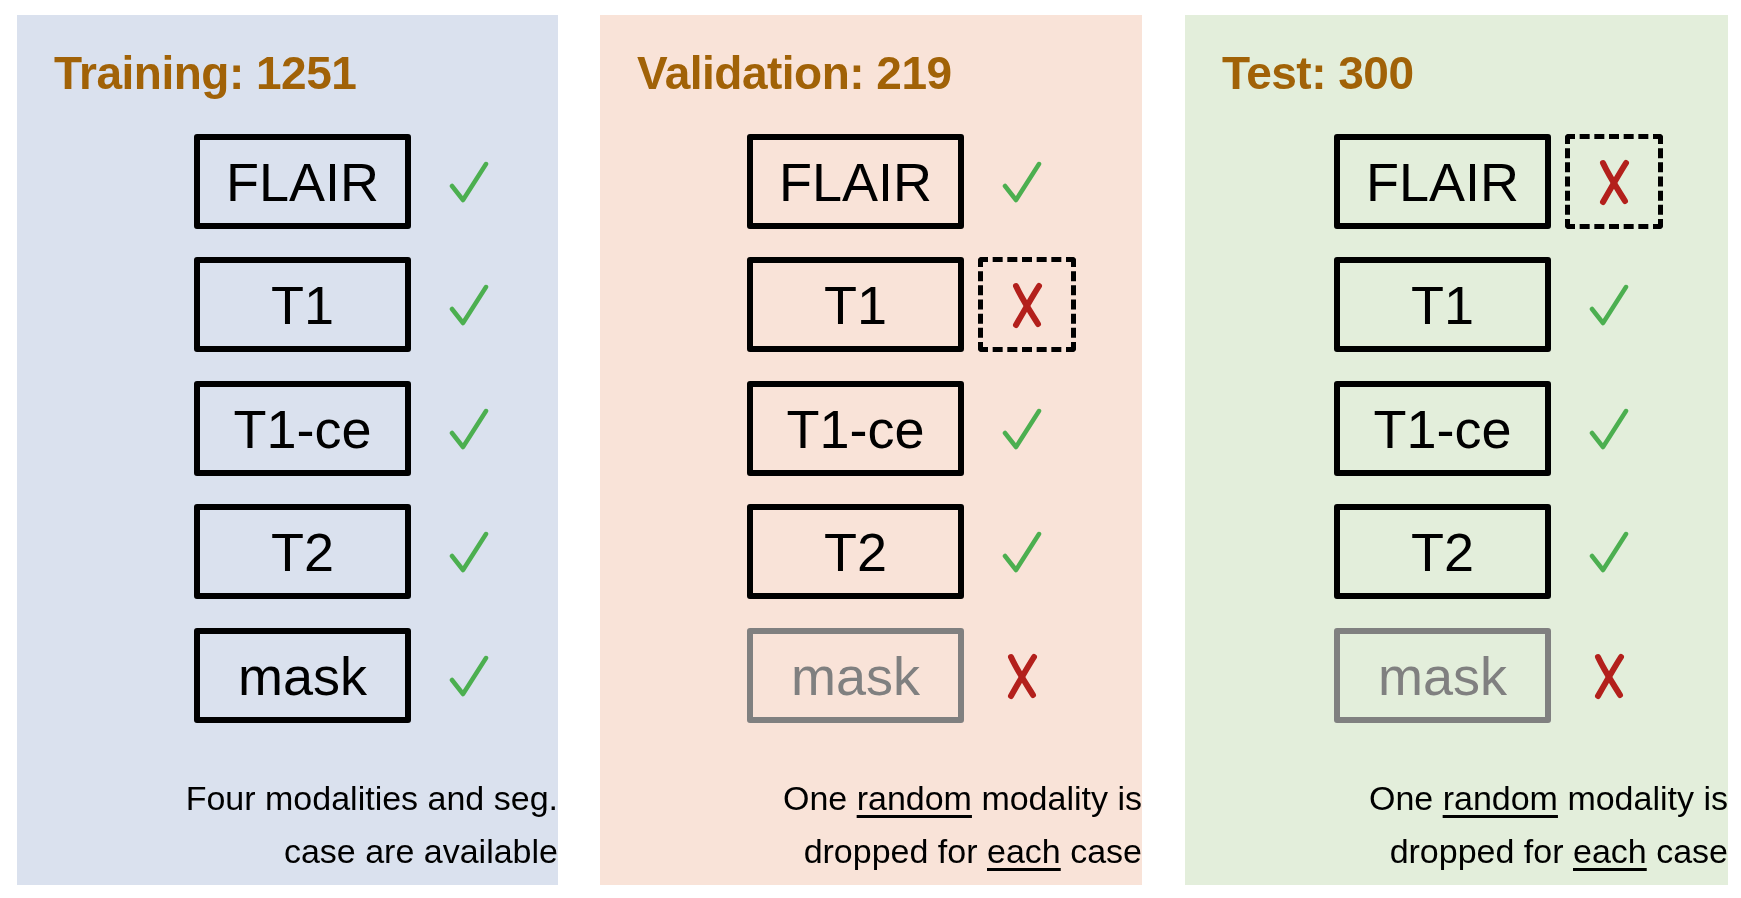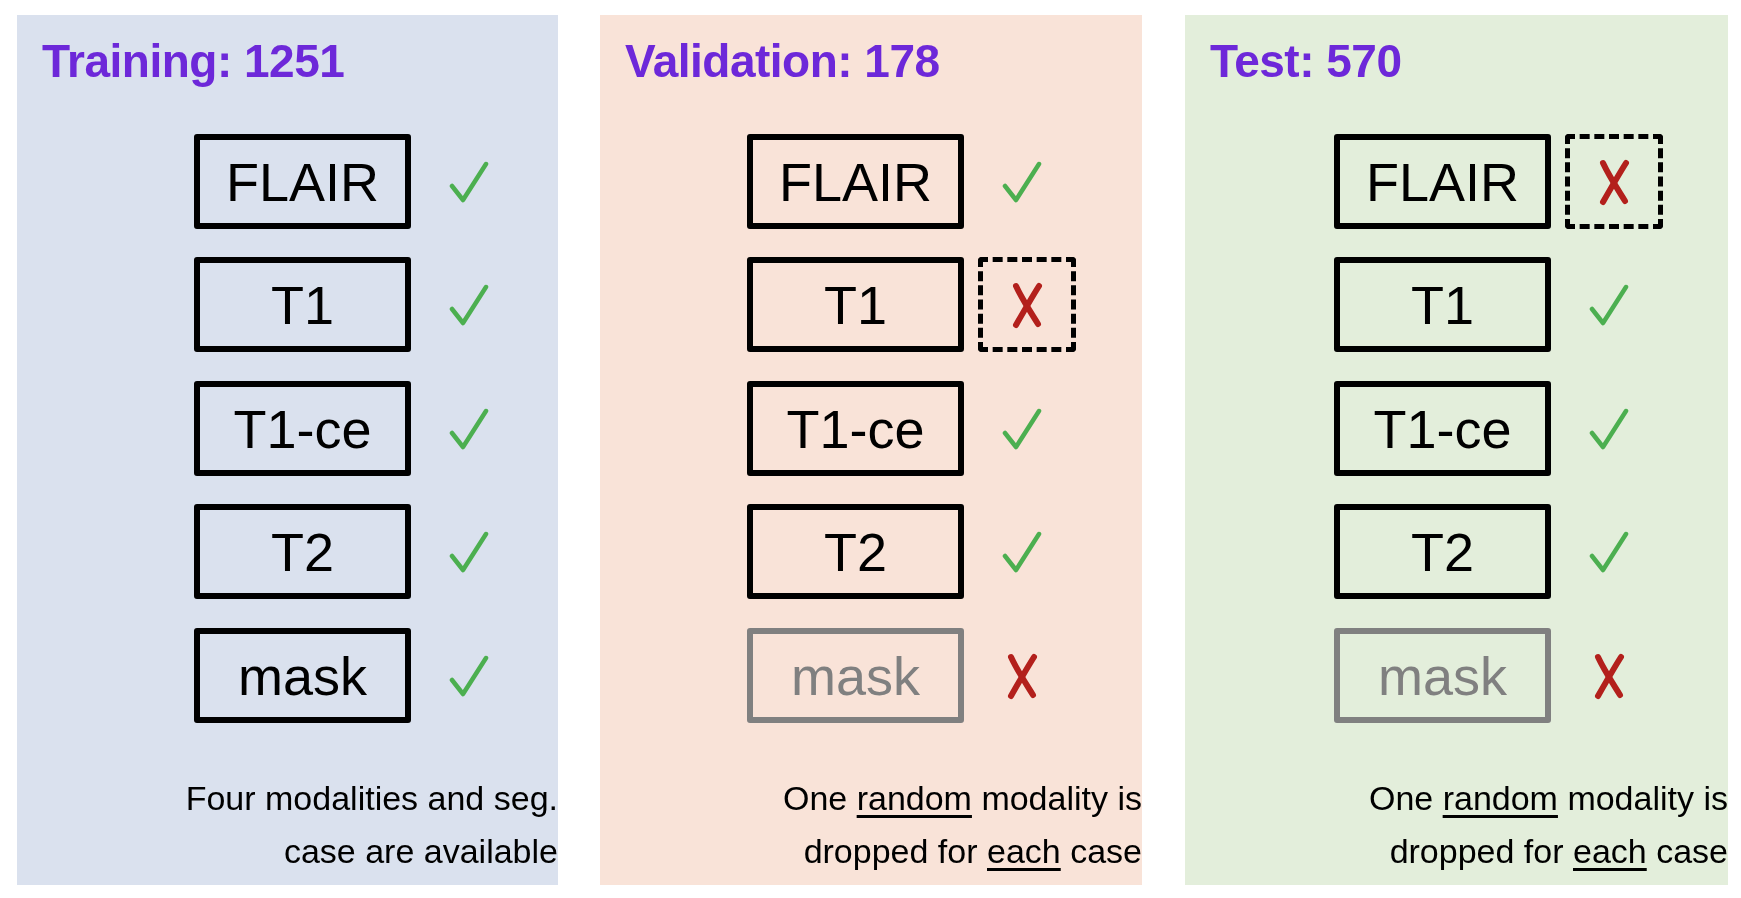--- a/index.html
+++ b/index.html
@@ -1,20 +1,20 @@
 <!DOCTYPE html>
 <html><head>
 <meta charset="utf-8">
 <style>
   html, body { margin: 0; padding: 0; background: #ffffff; }
   body { width: 1741px; height: 898px; position: relative; overflow: hidden;
          font-family: "Liberation Sans", sans-serif; }
   .panel { position: absolute; top: 15px; height: 870px; }
-  .panel-title { position: absolute; left: 25px; top: 18px; margin: 0;
-                 font-weight: bold; font-size: 46px; line-height: 56px; color: #6d28d9;
+  .panel-title { position: absolute; left: 25px; top: 18px; margin: 12px;
+                 font-weight: bold; font-size: 46px; line-height: 56px; color: #a16207;
                  letter-spacing: -0.5px; white-space: nowrap; }
   .row { position: absolute; height: 70px; }
   .mod-box { position: absolute; left: 0; top: 0; width: 217px; height: 95px; box-sizing: border-box;
              border: 6px solid #000; border-radius: 3px;
              display: flex; align-items: center; justify-content: center;
              font-size: 54px; color: #000; }
   .mod-box.unavailable { border-color: #808080; color: #808080; }
   .indicator { position: absolute; left: 231px; top: 0; width: 98px; height: 95px;
                box-sizing: border-box; display: flex; align-items: center; justify-content: center; }
   .indicator.dashed { border: 5px dashed #000; border-radius: 4px; }
@@ -90,21 +90,21 @@
         </div>
       </div>
     </div>
   <div class="caption">
       <div><span>Four modalities and seg.</span></div>
       <div><span>case are available</span></div>
     </div>
 </div>
 
 <div class="panel" style="left: 600px; width: 542px; background: rgb(249, 227, 216);">
-  <h2 class="panel-title">Validation: 178</h2>
+  <h2 class="panel-title">Validation: 219</h2>
   <div class="rows">
       <div class="row" style="left: 147px; top: 119px; width: 330px;">
         <div class="mod-box">
           <span>FLAIR</span>
         </div>
         <div class="indicator" style="left: 226px;">
           <span>
             <svg width="40" height="44" viewBox="0 0 40 44">
               <path d="M3 26 L14 40 L37 4" fill="none" stroke="#4caf50" stroke-width="4.5" stroke-linecap="round" stroke-linejoin="round"></path>
             </svg>
@@ -162,21 +162,21 @@
         </div>
       </div>
     </div>
   <div class="caption">
       <div><span>One </span><u>random</u><span> modality is</span></div>
       <div><span>dropped for </span><u>each</u><span> case</span></div>
     </div>
 </div>
 
 <div class="panel" style="left: 1185px; width: 543px; background: rgb(227, 238, 219);">
-  <h2 class="panel-title">Test: 570</h2>
+  <h2 class="panel-title">Test: 300</h2>
   <div class="rows">
       <div class="row" style="left: 149px; top: 119px; width: 330px;">
         <div class="mod-box">
           <span>FLAIR</span>
         </div>
         <div class="indicator dashed">
           <span>
             <svg width="34" height="48" viewBox="0 0 34 48">
               <path d="M6 5 C12 18 20 30 28 43" fill="none" stroke="#b3201c" stroke-width="6" stroke-linecap="round"></path>
               <path d="M29 5 C22 16 14 30 6 44" fill="none" stroke="#b3201c" stroke-width="6" stroke-linecap="round"></path>

